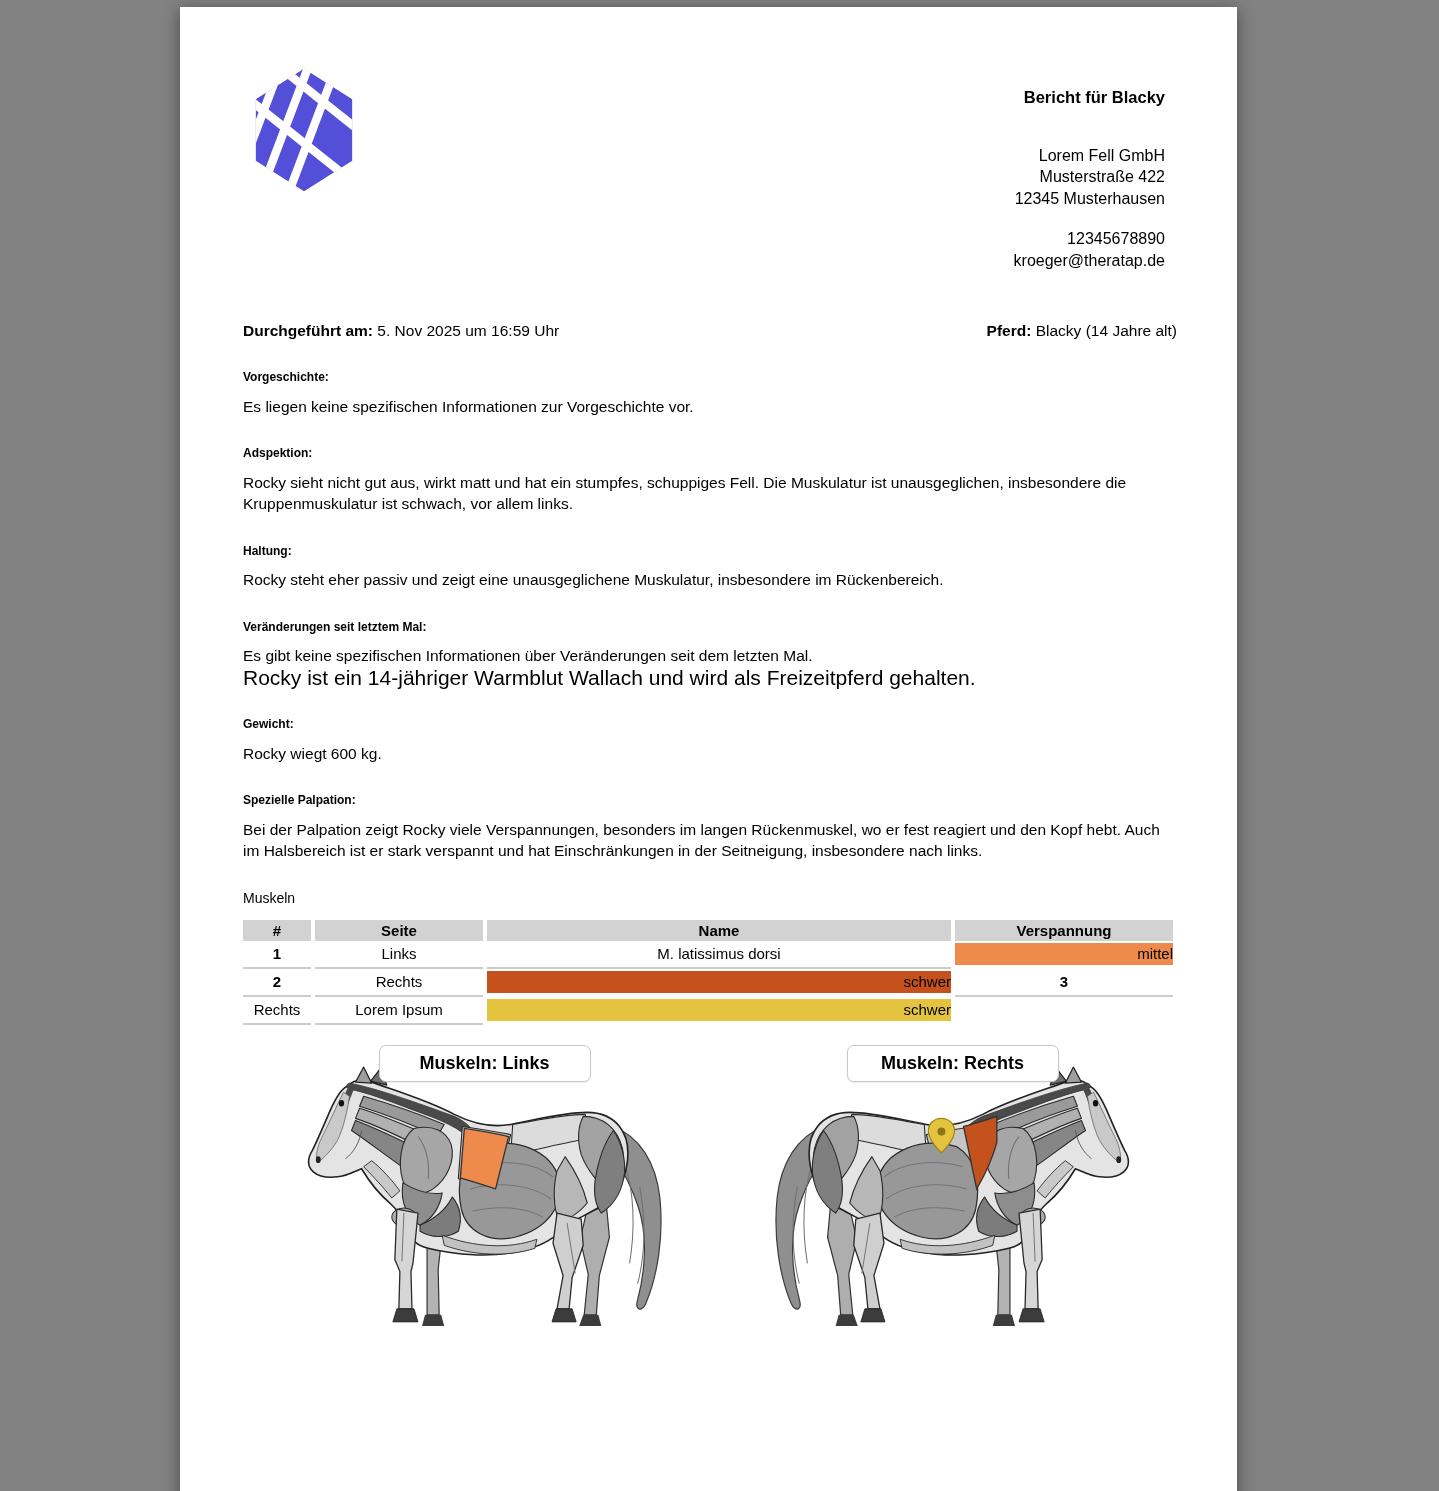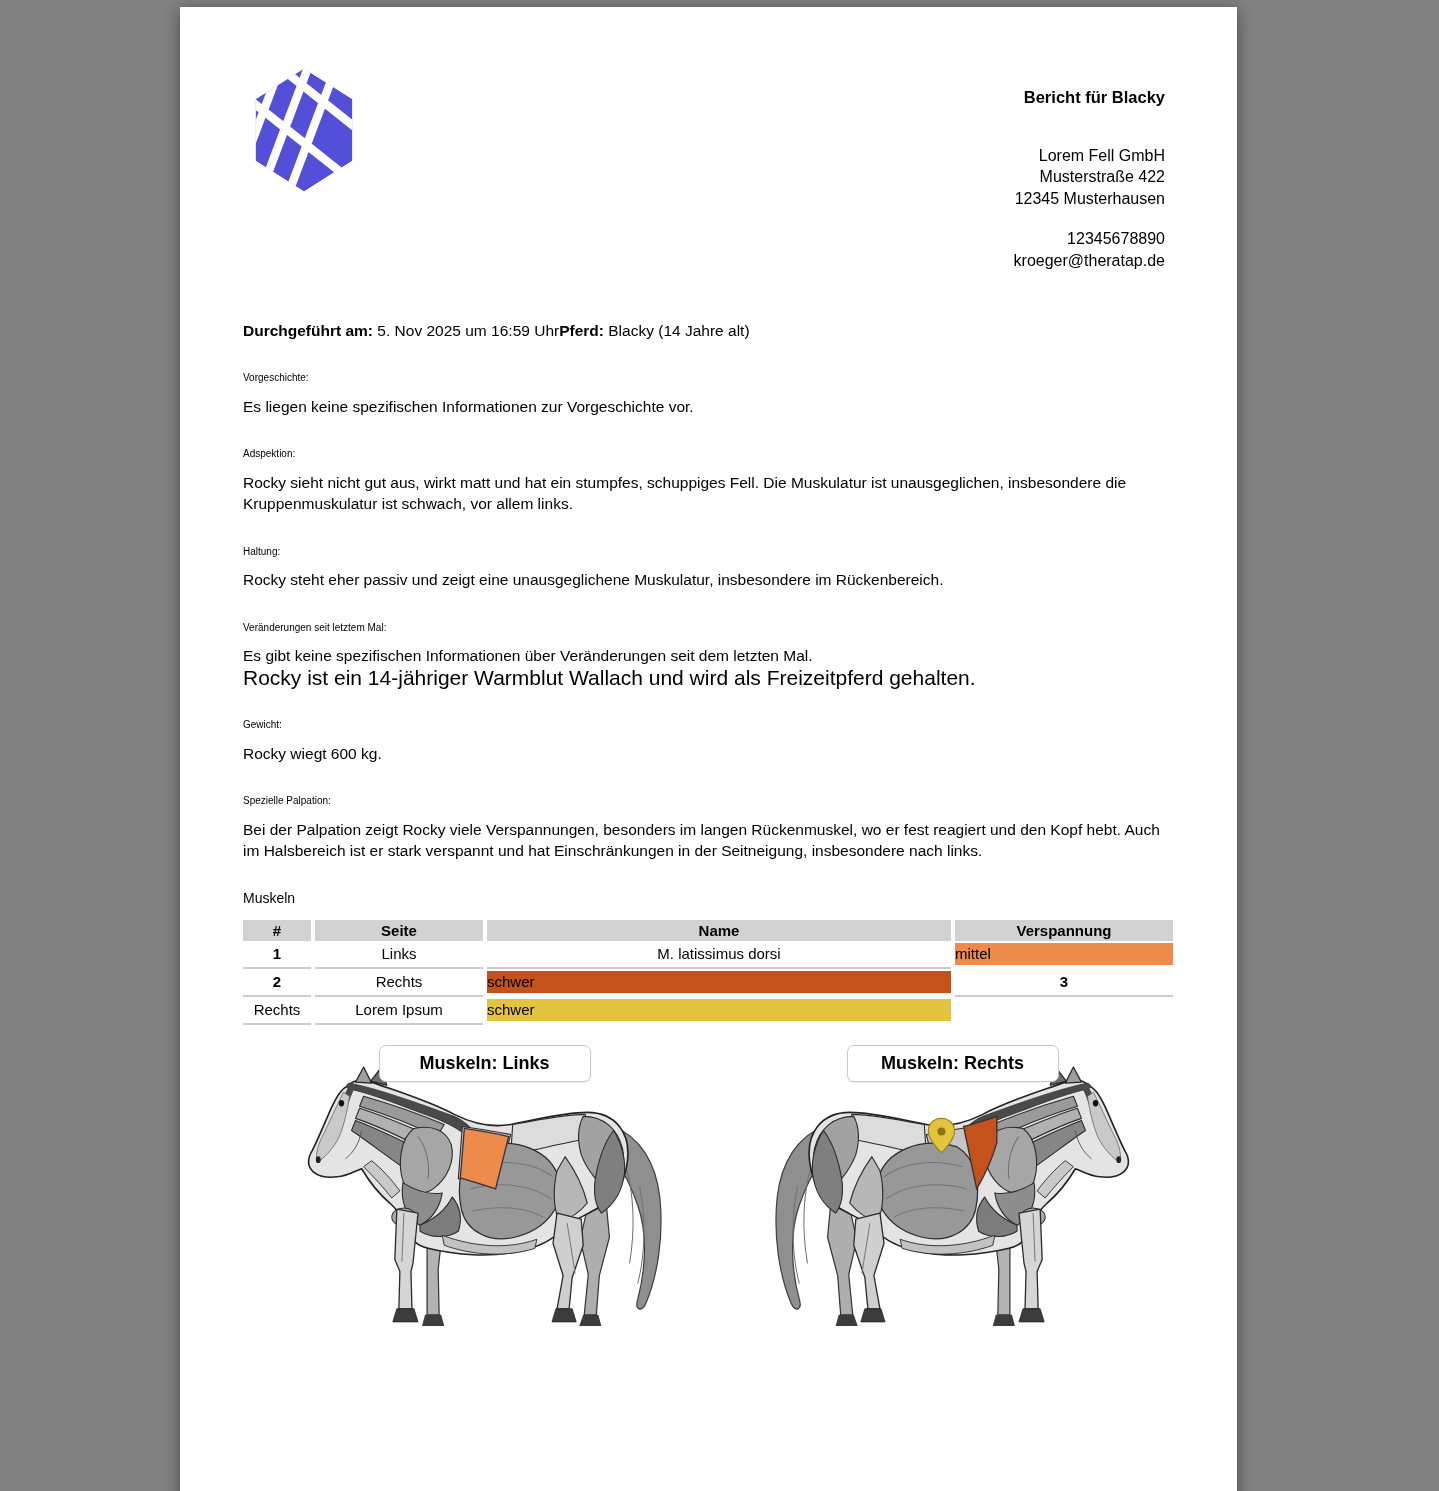--- a/index.html
+++ b/index.html
@@ -13,34 +13,34 @@
     background:#fff;box-shadow:0 3px 16px rgba(0,0,0,.45);
   }
   .content{padding:0 60px 0 63px}
   
   .hdr{position:relative;height:313px}
   .logo{position:absolute;left:68px;top:58px}
   .addr{position:absolute;right:72px;top:80px;text-align:right;font-size:16px;line-height:21.5px}
   .addr .title{font-weight:bold;font-size:16.5px;margin-bottom:36px}
   .addr .gap{height:19px}
   
-  .meta{display:flex;font-size:15.5px;line-height:21px;margin-bottom:18px}
+  .meta{display:flex;justify-content:space-between;font-size:15.5px;line-height:21px;margin-bottom:18px}
   
   .section{margin-top:26px;font-size:15.5px;line-height:21.5px}
-  .section h3{font-size:10px;font-weight:normal;margin:0 0 7px}
+  .section h3{font-size:12px;font-weight:bold;margin:0 0 7px}
   .section p{margin:0}
   .note{margin:22px 0 0;font-size:21px;line-height:21.5px}
   
   .muscles-h{margin-top:28px;font-size:14px;font-weight:normal}
   .mtable{margin-top:14px;display:grid;grid-template-columns:68px 168px 464px 218px;column-gap:4px;font-size:15px}
   .mtable .hc{background:#d2d2d2;font-weight:bold;text-align:center;height:21px;line-height:21px}
   .mtable .dc{text-align:center;height:26px;line-height:25px;border-bottom:2px solid #ccc}
   .mtable .num{font-weight:bold}
   .mtable .bcell{height:26px}
-  .badge{height:22px;margin:2px 0;line-height:22px;text-align:left}
+  .badge{height:22px;margin:2px 0;line-height:22px;text-align:right}
   
   .diagrams{display:flex;margin:20px 0 0 50px;gap:85px}
   .diagram{width:383px;display:flex;flex-direction:column;align-items:center}
   .dbtn{position:relative;z-index:2;width:212px;height:37px;background:#fff;
     border:1px solid #c9c9c9;border-radius:7px;font-weight:bold;font-size:18px;
     display:flex;align-items:center;justify-content:center;font-family:inherit;
     box-shadow:0 1px 2px rgba(0,0,0,.08);cursor:pointer}
   .horse{margin-top:-16px}
 </style>
 </head>

